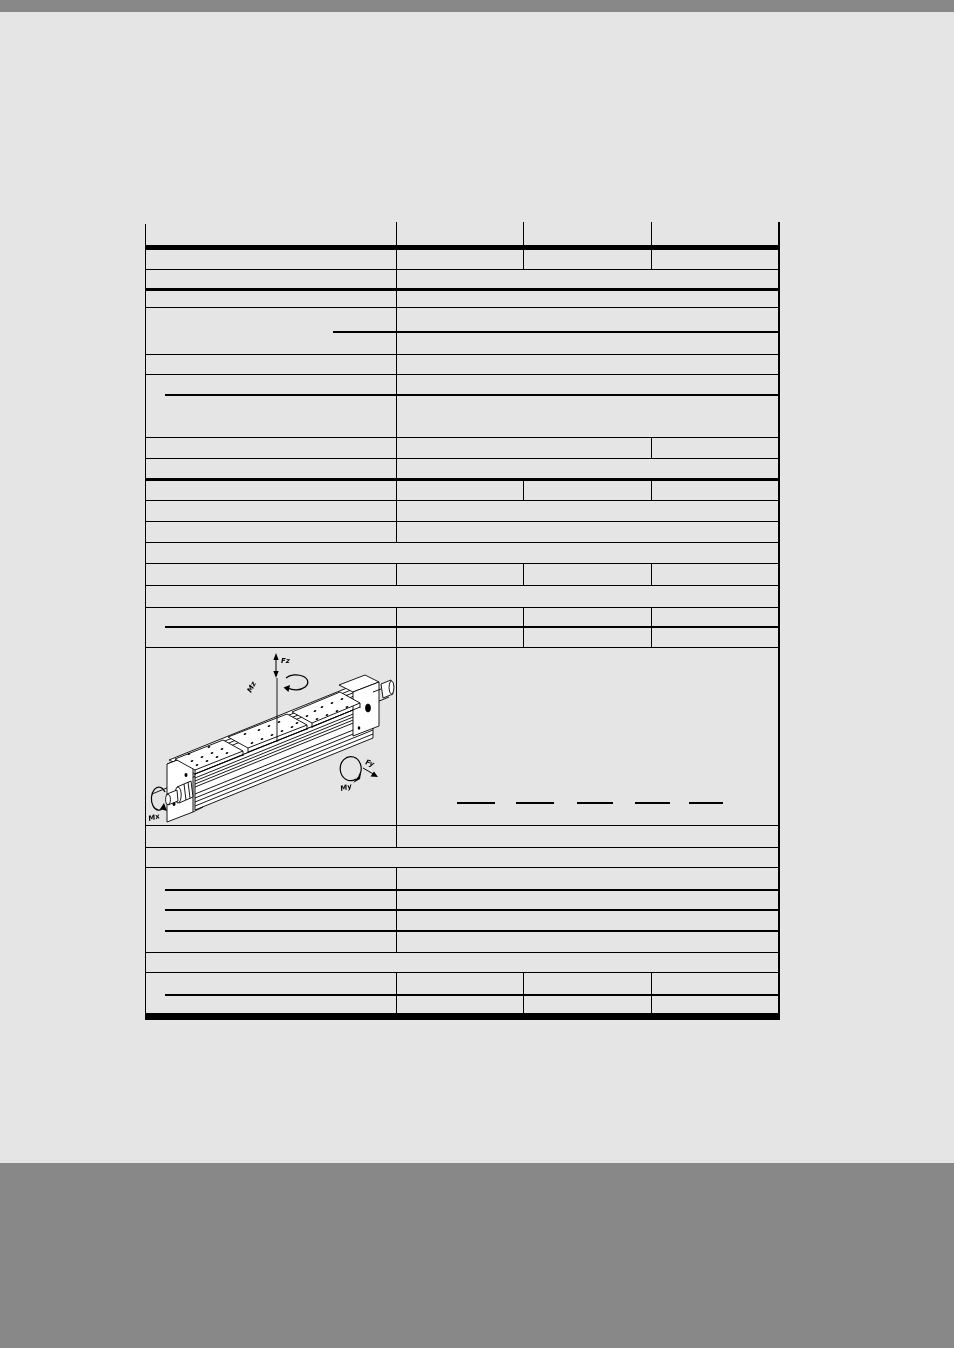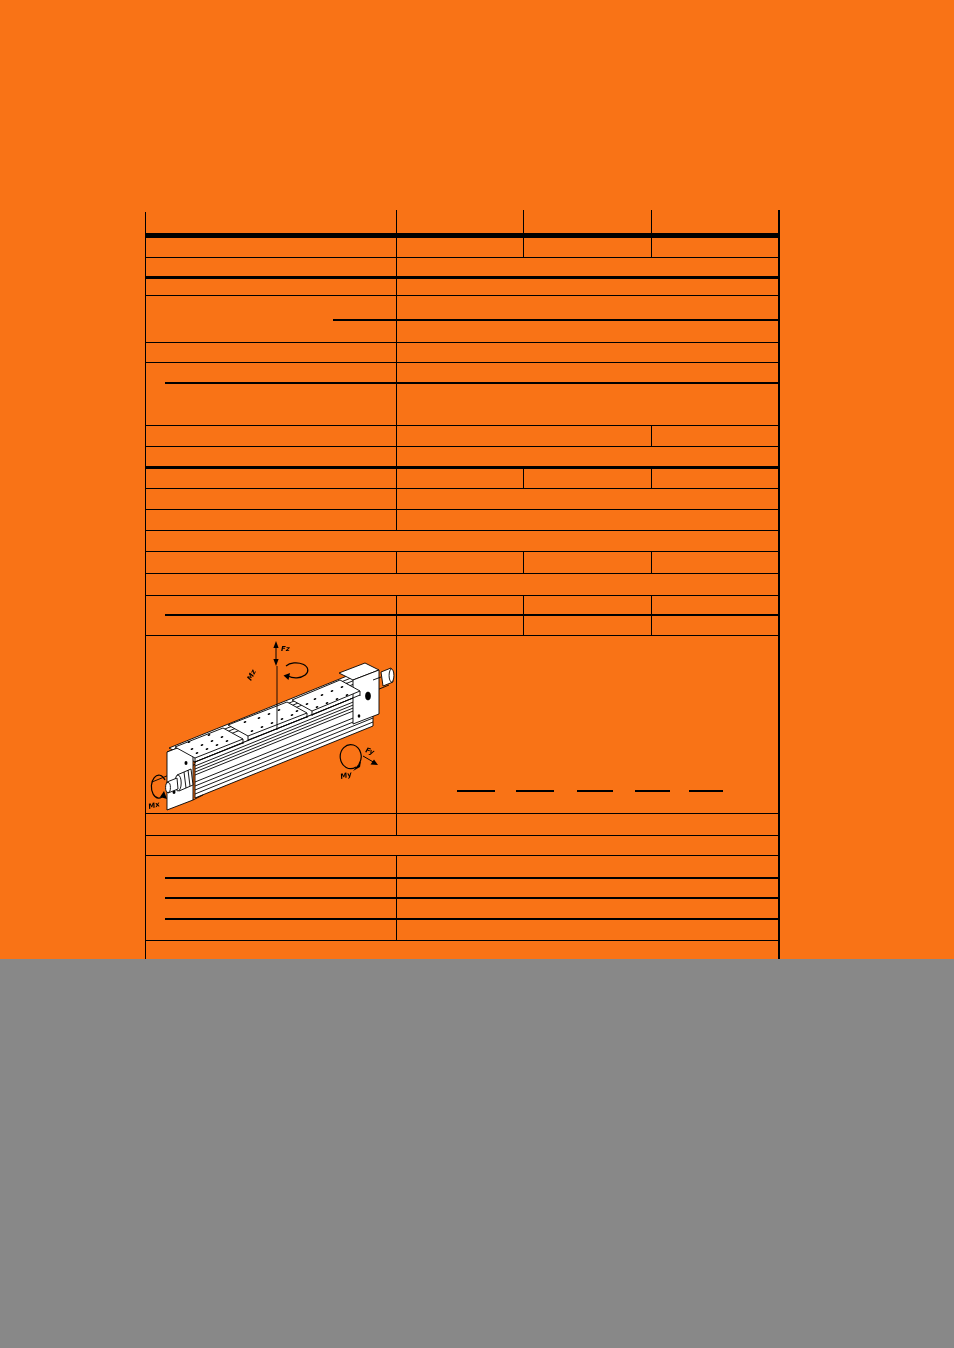--- a/index.html
+++ b/index.html
@@ -1,16 +1,16 @@
 <!DOCTYPE html>
 <html><head>
 <meta charset="utf-8">
 <style>
   html,body{margin:0;padding:0;background:#888;}
-  .page{position:relative;width:954px;height:959px;background:#f97316;margin:0 auto;
+  .page{position:relative;width:954px;height:1151px;background:#e5e5e5;margin:12px auto;
         font-family:"DejaVu Sans", sans-serif;overflow:hidden;}
   .ln{position:absolute;background:#000000;}
   .illus{position:absolute;left:147px;top:636px;width:248px;height:176px;}
   svg text{font-family:"DejaVu Sans", sans-serif;font-style:italic;font-weight:bold;}
 </style>
 </head>
 <body>
 
 <div class="page">
   <div id="sheet">

